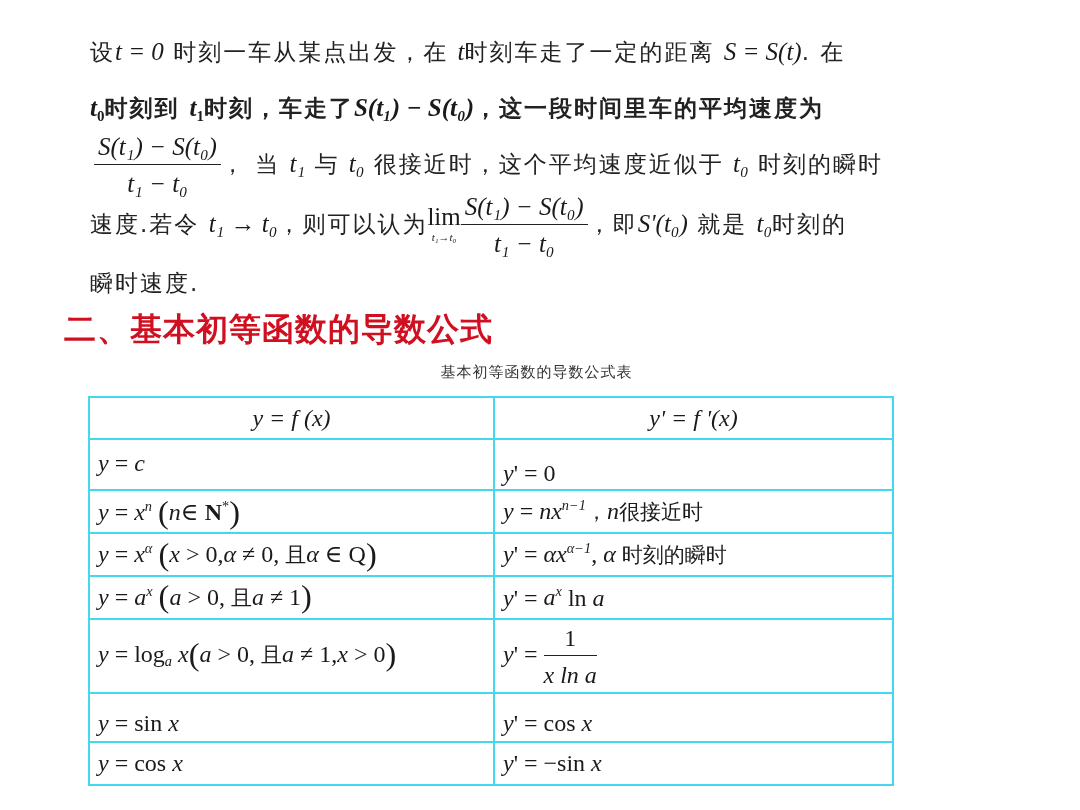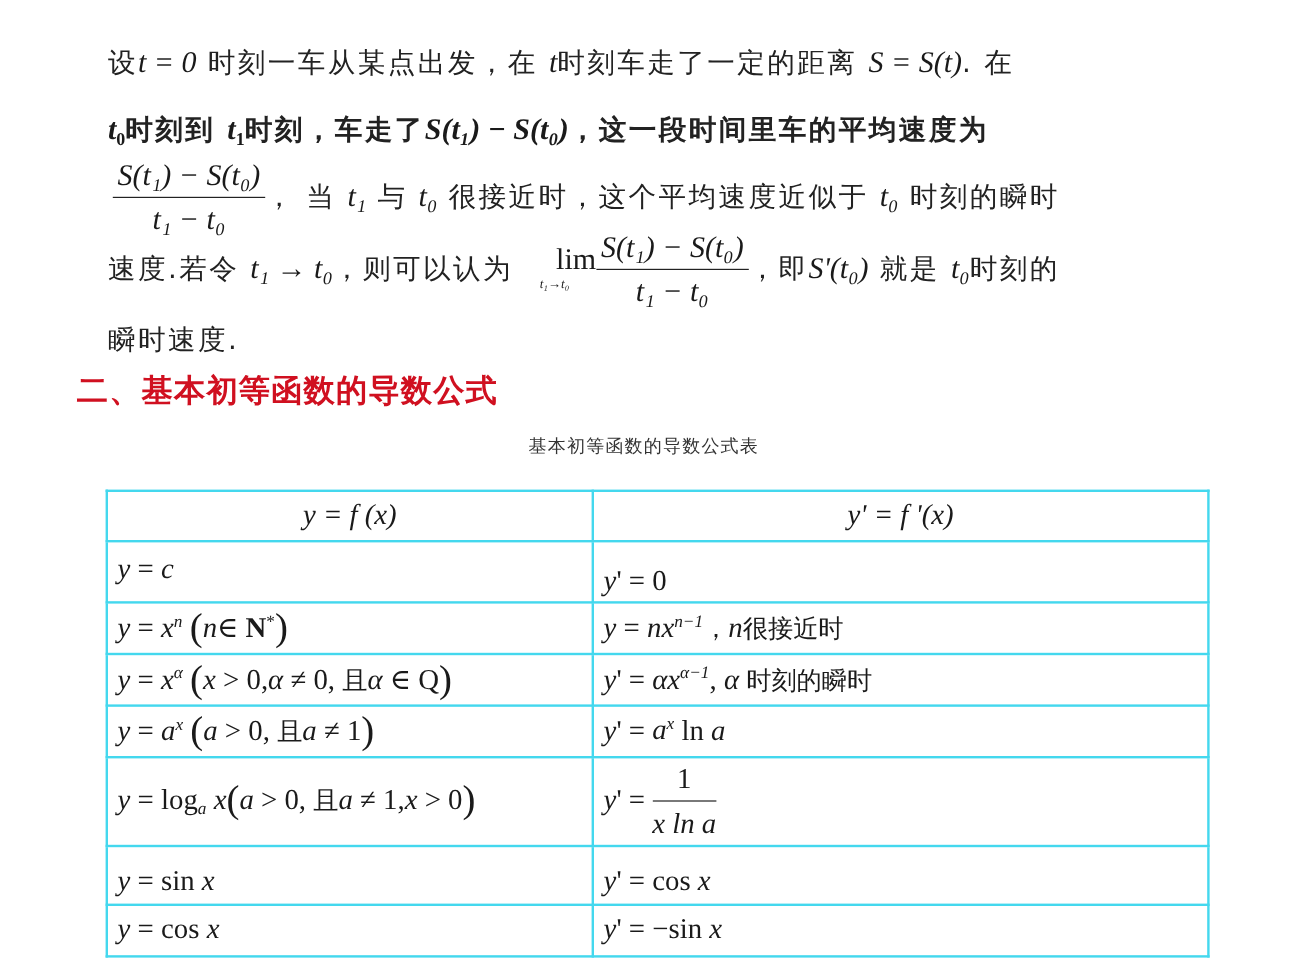--- a/index.html
+++ b/index.html
@@ -12,32 +12,32 @@
   .bold { font-weight: bold; font-style: normal; }
   .sub { font-size: 0.6em; vertical-align: -0.3em; font-style: normal; }
   .subi { font-size: 0.6em; vertical-align: -0.3em; }
   .sup { font-size: 0.6em; vertical-align: 0.6em; }
   .line { position: absolute; font-size: 25px; white-space: nowrap; line-height: 32px; }
   .cn { font-family: "DejaVu Sans", "Liberation Sans", sans-serif; font-size: 23px; letter-spacing: 2px; color: #222; }
   .frac { display: inline-block; vertical-align: middle; text-align: center; }
   .frac .num { display: block; border-bottom: 1.5px solid #222; padding: 0 4px 2px; line-height: 30px; }
   .frac .den { display: block; padding-top: 4px; line-height: 30px; }
   .lim { display: inline-block; vertical-align: middle; text-align: center; position: relative; top: -2px; }
-  .lim .l1 { display: block; line-height: 26px; font-style: normal; margin-left: 36px; }
+  .lim .l1 { display: block; line-height: 26px; font-style: normal; }
   .lim .l2 { display: block; font-size: 11px; line-height: 14px; font-style: italic; }
   .heading {
     position: absolute; left: 64px; top: 308px; font-family: "DejaVu Sans", "Liberation Sans", sans-serif;
-    font-size: 26px; font-weight: bold; color: #d01020; letter-spacing: 1px;
+    font-size: 32px; font-weight: bold; color: #d01020; letter-spacing: 1px;
   }
   .caption {
     position: absolute; left: 0; width: 1063px; top: 363px; text-align: center; padding-left: 10px; box-sizing: border-box;
     font-family: "DejaVu Sans", "Liberation Sans", sans-serif; font-size: 15px; color: #333; letter-spacing: 1px;
   }
   table.formulas {
-    position: absolute; left: 88px; top: 408px; width: 920px; border-collapse: collapse;
+    position: absolute; left: 88px; top: 396px; width: 806px; border-collapse: collapse;
   }
   table.formulas td, table.formulas th {
     border: 2px solid #44d8ee; padding: 0 8px; font-size: 24px; font-weight: normal; white-space: nowrap;
     font-family: "Liberation Serif", "DejaVu Serif", serif; vertical-align: middle;
   }
   table.formulas th { text-align: center; height: 40px; font-style: italic; }
   table.formulas td.c1 { width: 387px; border-radius: 25px; }
   table.formulas .cnc { font-family: "DejaVu Sans", "Liberation Sans", sans-serif; font-style: normal; font-size: 21px; }
   .big { font-size: 1.35em; font-style: normal; vertical-align: -0.08em; line-height: 0; }
 </style>

